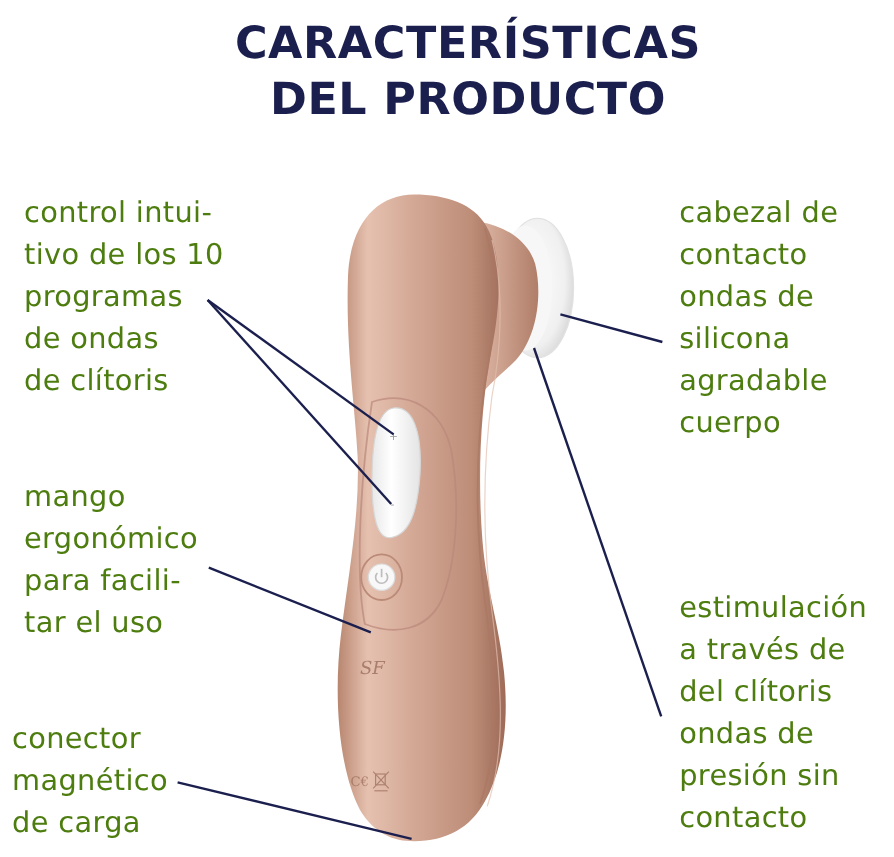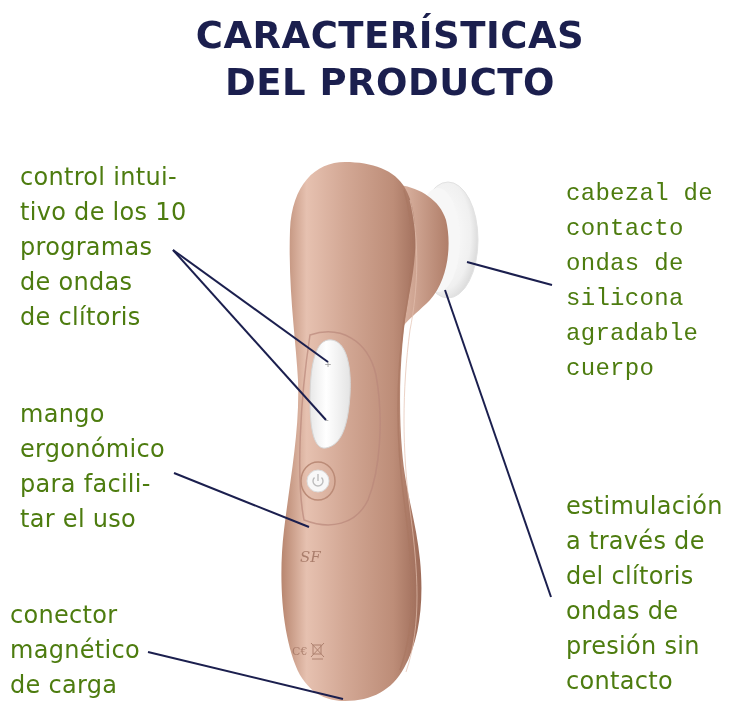--- a/index.html
+++ b/index.html
@@ -17,21 +17,21 @@
     .label {
       position: absolute; font-size: 24px; line-height: 35px;
       font-family: "DejaVu Sans", sans-serif; font-weight: normal;
       color: #4d7c0f; white-space: nowrap; letter-spacing: 0.3px;
     }
     .label div { white-space: nowrap; }
 
     #lbl-control  { left: 20px; top: 160px; }
     #lbl-mango    { left: 20px; top: 397px; }
     #lbl-conector { left: 10px; top: 598px; }
-    #lbl-cabezal  { left: 566px; top: 176px; font-family: Liberation Mono, monospace; }
+    #lbl-cabezal  { left: 566px; top: 160px; }
     #lbl-estim    { left: 566px; top: 489px; }
 
     svg.art { position: absolute; left: 0; top: 0; }
   </style>
 </head>
 <body>
 
 <div class="title">
   <div>CARACTERÍSTICAS</div>
   <div>DEL PRODUCTO</div>

